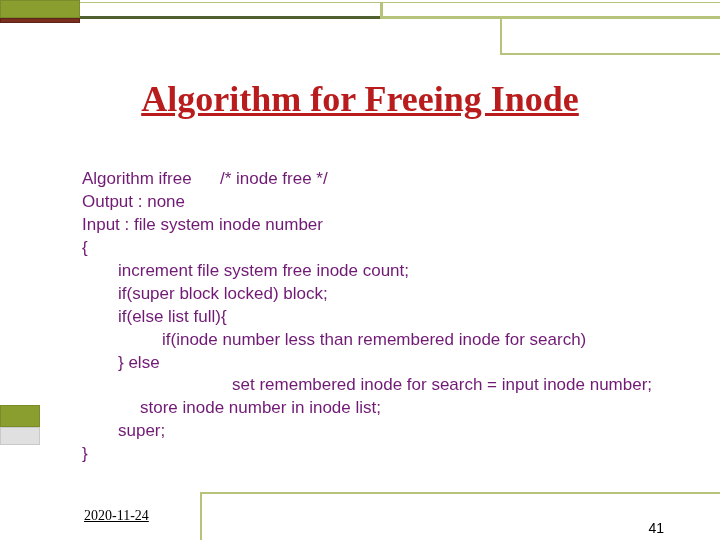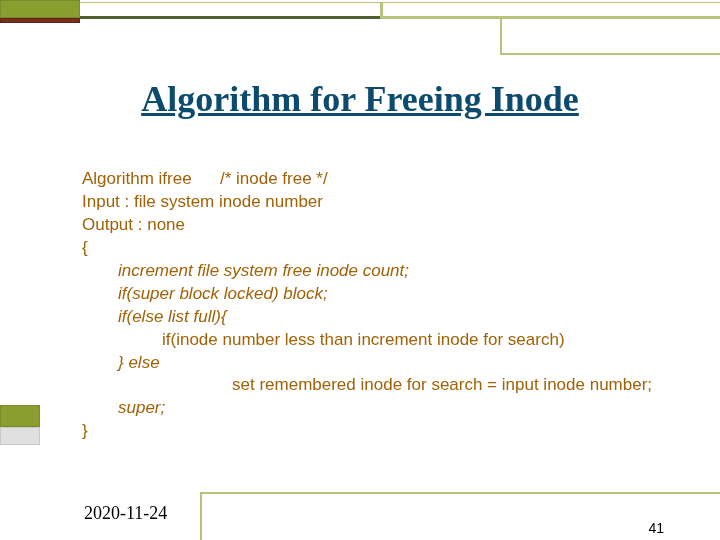--- a/index.html
+++ b/index.html
@@ -24,55 +24,55 @@
   }
   
   .title {
     position: absolute;
     left: 0; right: 0;
     top: 78px;
     text-align: center;
     font-family: "Times New Roman", Times, serif;
     font-weight: bold;
     font-size: 36px;
-    color: #0c4a6e;
+    color: #b91c1c;
     text-decoration: underline;
   }
   
   .body {
     position: absolute;
     left: 82px;
     top: 168px;
     right: 40px;
     font-size: 17px;
     line-height: 1.35;
-    color: #a16207;
+    color: #701a75;
   }
   .body .row { white-space: pre; }
-  .i1 { padding-left: 36px; font-style: italic; }
+  .i1 { padding-left: 36px; }
   .i2 { padding-left: 80px; }
   .i3 { padding-left: 150px; }
   .i1b { padding-left: 58px; }
   
   .left-olive { position: absolute; left: 0; top: 405px; width: 40px; height: 22px; background: #8a9e2f; border: 1px solid #7a8c29; }
   .left-gray  { position: absolute; left: 0; top: 427px; width: 40px; height: 18px; background: #e0e0e0; border: 1px solid #c9c9c9; }
   
   .bottom-line {
     position: absolute; left: 200px; right: 0; bottom: 46px;
     height: 2px; background: #b6c37a;
   }
   .bottom-left-v {
     position: absolute; left: 200px; bottom: 0; width: 2px; height: 48px;
     background: #b6c37a;
   }
   
   .footer-date {
     position: absolute; left: 84px; bottom: 16px;
     font-family: "Times New Roman", Times, serif;
-    font-size: 18px; color: #000;
+    font-size: 14px; color: #000; text-decoration: underline;
   }
   .footer-page {
     position: absolute; right: 56px; bottom: 4px;
     font-family: Liberation Sans, sans-serif;
     font-size: 14px; color: #000;
   }
 </style>
 </head>
 <body>
 
@@ -83,29 +83,30 @@
   <div class="top-thin"></div>
   <div class="top-thick-dark"></div>
   <div class="top-thick-light"></div>
   <div class="top-vedge"></div>
   <div class="top-right-box"></div>
 
   <h1 class="title">Algorithm for Freeing Inode</h1>
 
   <div class="body">
     <div class="row">Algorithm ifree      /* inode free */</div>
+    <div class="row">Output : none</div>
     <div class="row">Input : file system inode number</div>
-    <div class="row">Output : none</div>
     <div class="row">{</div>
     <div class="row i1">increment file system free inode count;</div>
     <div class="row i1">if(super block locked) block;</div>
     <div class="row i1">if(else list full){</div>
-    <div class="row i2">if(inode number less than increment inode for search)</div>
+    <div class="row i2">if(inode number less than remembered inode for search)</div>
     <div class="row i1">} else</div>
     <div class="row i3">set remembered inode for search = input inode number;</div>
+    <div class="row i1b">store inode number in inode list;</div>
     <div class="row i1">super;</div>
     <div class="row">}</div>
   </div>
 
   <div class="left-olive"></div>
   <div class="left-gray"></div>
 
   <div class="bottom-line"></div>
   <div class="bottom-left-v"></div>
 

